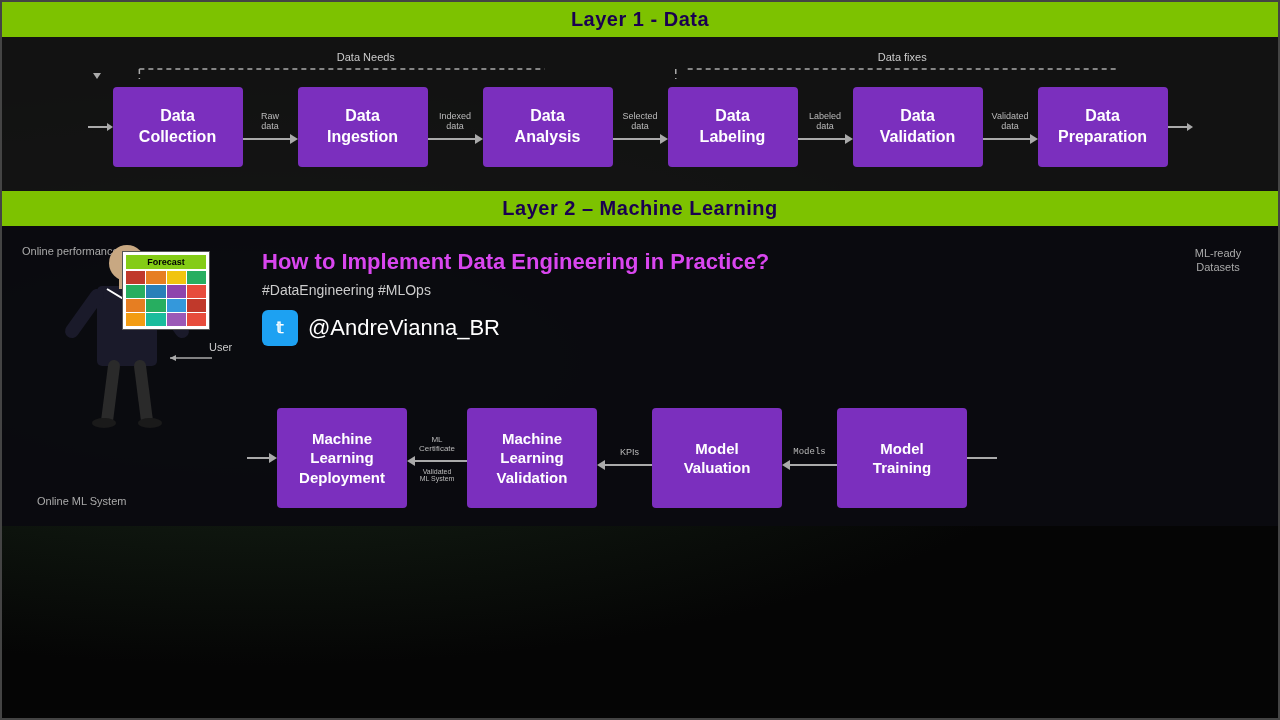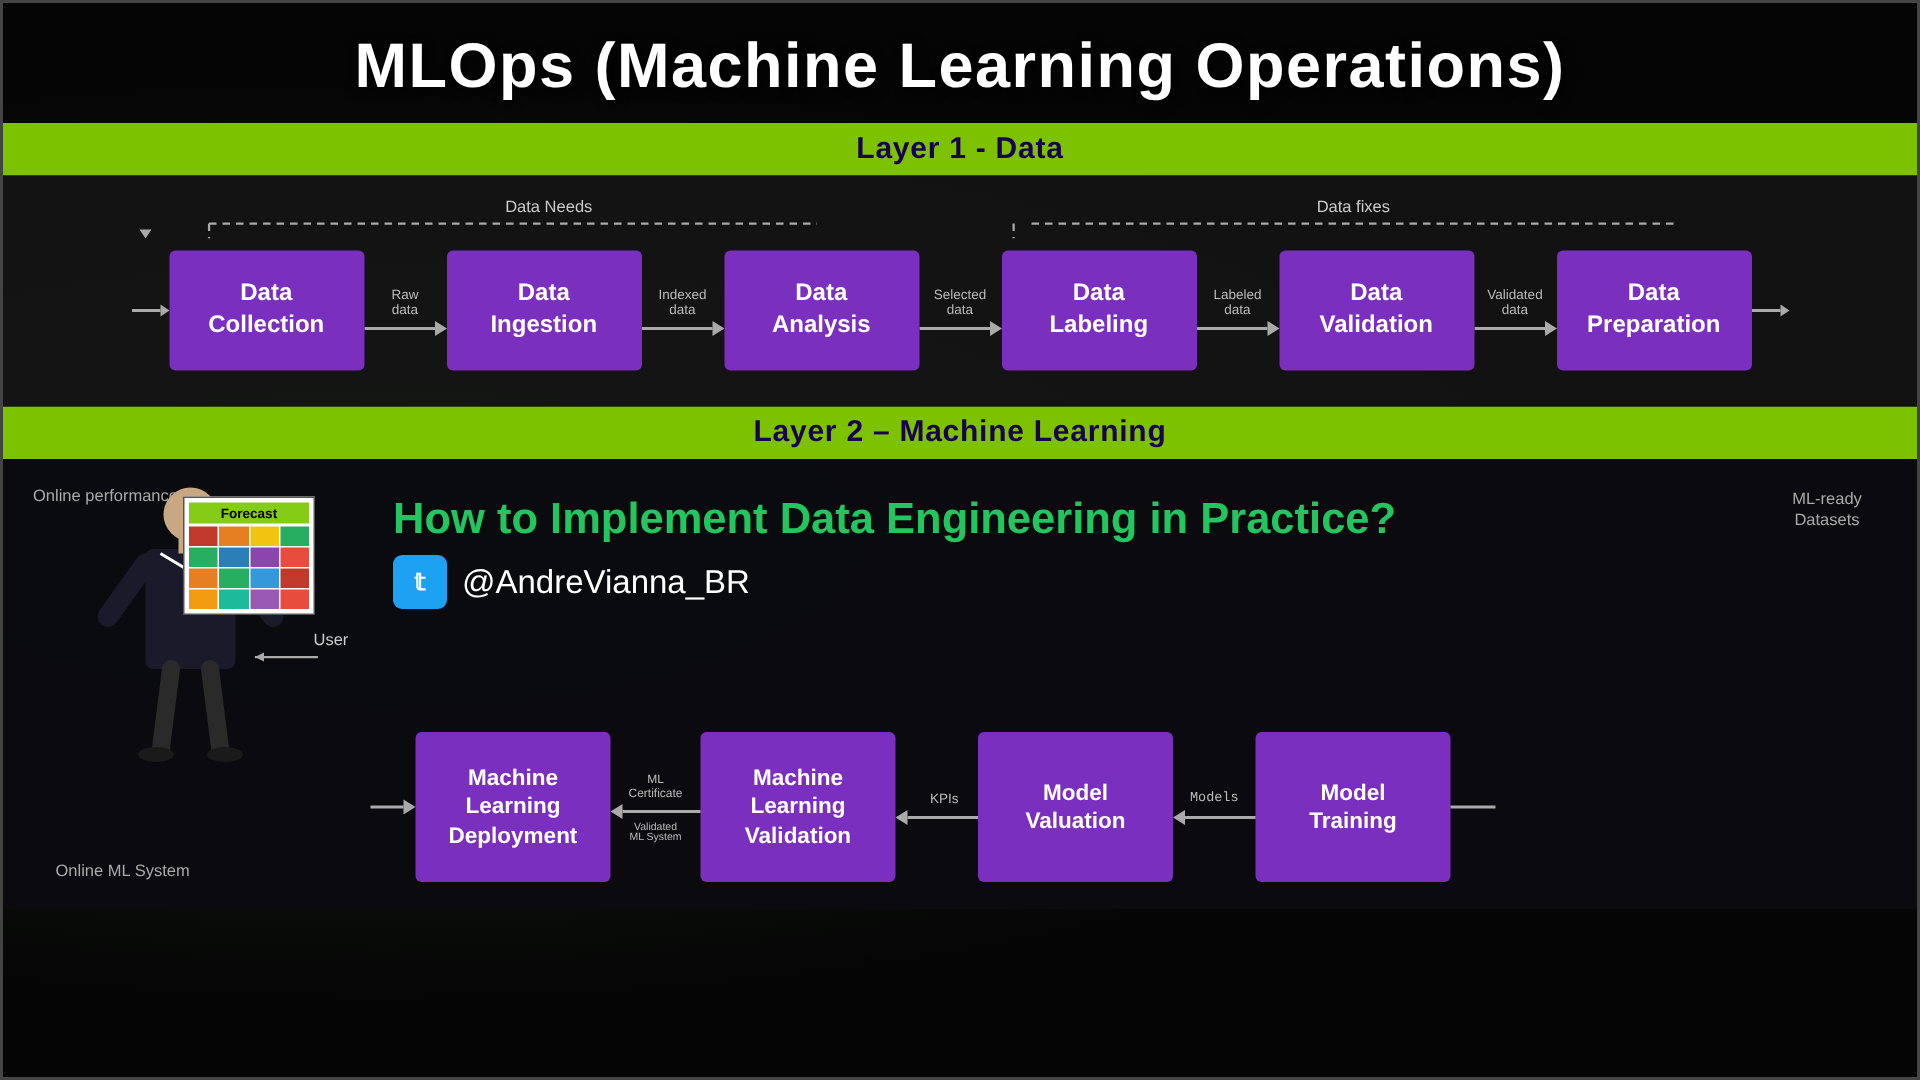--- a/index.html
+++ b/index.html
@@ -144,21 +144,20 @@
       border-left:6px solid #aaa;
     }
   </style>
 </head>
 <body>
 
 <div class="bg"></div>
 
 <div class="main-container">
 
-  <div class="title">MLOps (Machine Learning Operations)</div>
 
   <div class="layer-banner">Layer 1 - Data</div>
 
   <div class="layer1-section">
 
     <div style="position:relative; height:30px; margin:0 30px;">
       <svg width="100%" height="30" style="position:absolute;top:0;left:0;">
 
         <text x="27%" y="12" text-anchor="middle" fill="#ccc" font-size="11">Data Needs</text>
 
@@ -317,21 +316,22 @@
       <div style="position:absolute;top:105px;left:192px;font-size:11px;color:#ccc;z-index:10;">User</div>
       <svg width="60" height="20" style="position:absolute;top:112px;left:145px;">
         <line x1="50" y1="10" x2="8" y2="10" stroke="#aaa" stroke-width="1.5"></line>
         <polygon points="8,10 14,7 14,13" fill="#aaa"></polygon>
       </svg>
     </div>
 
     <div style="flex:1; display:flex; flex-direction:column;">
 
       <div style="padding:12px 15px 8px;">
-        <div style="color:#22c55e;font-size:29px;font-weight:600;line-height:1.25;margin-bottom:6px;">How to Implement Data Engineering in Practice?</div>
+        <div style="color:#d946ef;font-size:22px;font-weight:600;line-height:1.25;margin-bottom:6px;">How to Implement Data Engineering in Practice?</div>
+        <div style="color:#ccc;font-size:14px;margin-bottom:12px;">#DataEngineering #MLOps</div>
         <div style="display:flex;align-items:center;gap:10px;">
           <div style="width:36px;height:36px;background:#1da1f2;border-radius:6px;display:flex;align-items:center;justify-content:center;color:white;font-weight:900;font-size:16px;">𝕥</div>
           <span style="color:white;font-size:22px;">@AndreVianna_BR</span>
         </div>
       </div>
 
       <div style="display:flex;align-items:center;margin-top:auto;padding:5px 0 8px;position:relative;">
 
         <div style="width:30px;display:flex;align-items:center;">
           <div style="flex:1;height:2px;background:#aaa;"></div>

